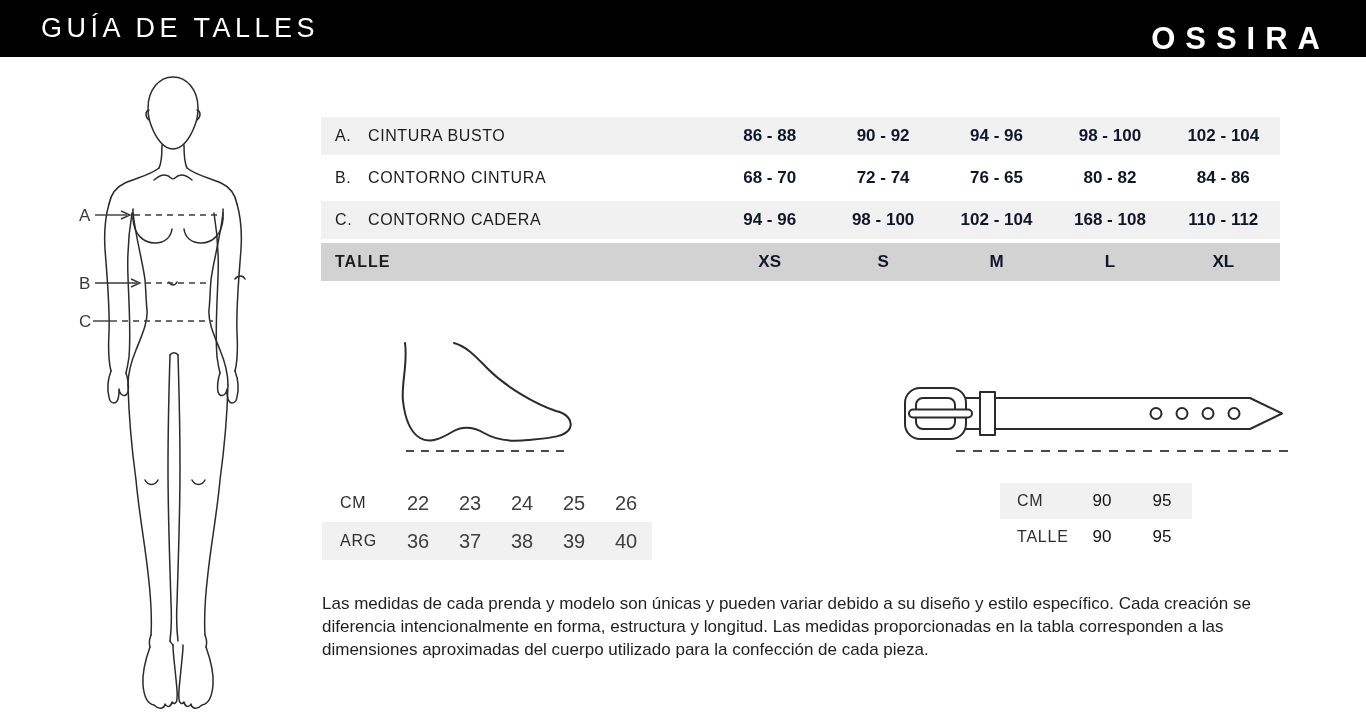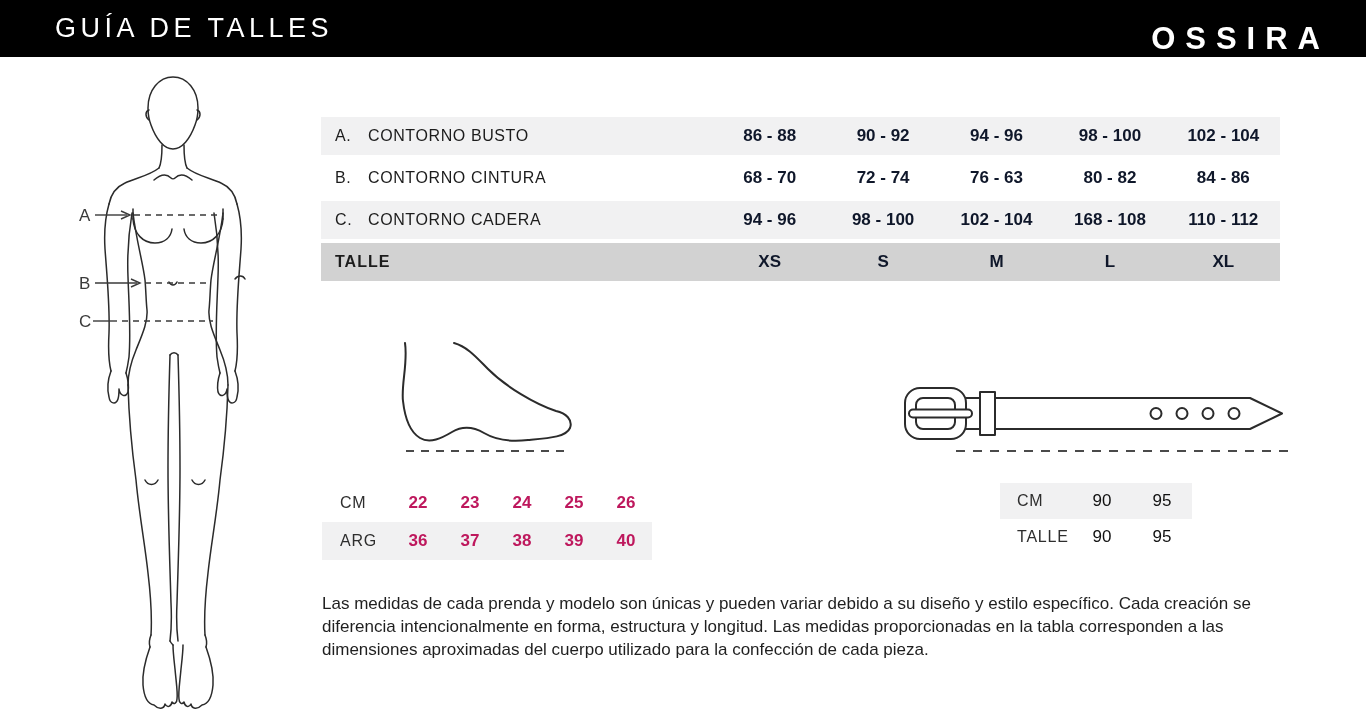--- a/index.html
+++ b/index.html
@@ -1,21 +1,21 @@
 <!DOCTYPE html>
 <html><head>
 <meta charset="utf-8">
 <style>
   html,body{margin:0;padding:0;background:#fff;}
   .page{position:relative;width:1366px;height:725px;background:#ffffff;overflow:hidden;
         font-family:"Liberation Sans", sans-serif;color:#1a1a1a;}
   
   .header{position:absolute;left:0;top:0;width:100%;height:57px;background:#000;
           display:flex;align-items:center;justify-content:space-between;
-          padding:0 46px 0 55px;box-sizing:border-box;}
+          padding:0 46px 0 41px;box-sizing:border-box;}
   .header .title{color:#fff;font-size:27px;font-weight:300;letter-spacing:4.5px;}
   .header .brand{color:#fff;font-size:31px;font-weight:700;letter-spacing:10px;margin-right:-10px;margin-top:20px;}
   
   .figure-svg{position:absolute;left:55px;top:63px;}
   .foot-svg{position:absolute;left:398px;top:335px;}
   .belt-svg{position:absolute;left:898px;top:381px;}
   
   .size-table{position:absolute;left:321px;top:117px;width:959px;}
   .st-row{display:flex;height:38px;margin-bottom:4px;align-items:center;}
   .st-row.light{background:#f1f1f2;}
@@ -23,21 +23,21 @@
   .st-label{flex:0 0 392px;padding-left:14px;font-size:16px;letter-spacing:.6px;color:#1c1c1c;
             display:flex;box-sizing:border-box;}
   .st-letter{display:inline-block;width:33px;}
   .st-val{flex:1;text-align:center;font-weight:700;font-size:17px;color:#0f172a;}
   .st-row.size .st-label{font-weight:700;letter-spacing:1px;}
   
   .shoe-table{position:absolute;left:322px;top:484px;width:330px;}
   .sh-row{display:flex;height:38px;align-items:center;}
   .sh-row.gray{background:#f1f1f2;}
   .sh-label{flex:0 0 52px;padding-left:18px;font-size:16px;color:#2e2e2e;letter-spacing:.8px;}
-  .sh-val{flex:1;text-align:center;font-weight:700;font-size:17px;color:#be185d;}
+  .sh-val{flex:1;text-align:center;font-weight:400;font-size:20px;color:#404040;}
   
   .belt-table{position:absolute;left:1000px;top:483px;width:192px;}
   .bt-row{display:flex;height:36px;align-items:center;}
   .bt-row.gray{background:#f1f1f2;}
   .bt-label{flex:0 0 72px;padding-left:17px;font-size:16px;color:#2e2e2e;letter-spacing:.8px;box-sizing:border-box;}
   .bt-val{flex:1;text-align:center;font-weight:400;font-size:17px;color:#111;}
   
   .note{position:absolute;left:322px;top:576px;width:946px;font-size:17px;line-height:1.34;color:#1f1f1f;}
 </style>
 </head>
@@ -112,36 +112,36 @@
       <text x="24" y="158">A</text>
       <text x="24" y="226">B</text>
       <text x="24" y="264">C</text>
     </g>
   </svg>
 
   <div class="size-table">
     <div class="st-row light">
       <div class="st-label">
         <span class="st-letter">A.</span>
-        <span>CONTORNO BUSTO</span>
+        <span>CINTURA BUSTO</span>
       </div>
       <div class="st-val">86 - 88</div>
       <div class="st-val">90 - 92</div>
       <div class="st-val">94 - 96</div>
       <div class="st-val">98 - 100</div>
       <div class="st-val">102 - 104</div>
     </div>
     <div class="st-row">
       <div class="st-label">
         <span class="st-letter">B.</span>
         <span>CONTORNO CINTURA</span>
       </div>
       <div class="st-val">68 - 70</div>
       <div class="st-val">72 - 74</div>
-      <div class="st-val">76 - 63</div>
+      <div class="st-val">76 - 65</div>
       <div class="st-val">80 - 82</div>
       <div class="st-val">84 - 86</div>
     </div>
     <div class="st-row light">
       <div class="st-label">
         <span class="st-letter">C.</span>
         <span>CONTORNO CADERA</span>
       </div>
       <div class="st-val">94 - 96</div>
       <div class="st-val">98 - 100</div>

